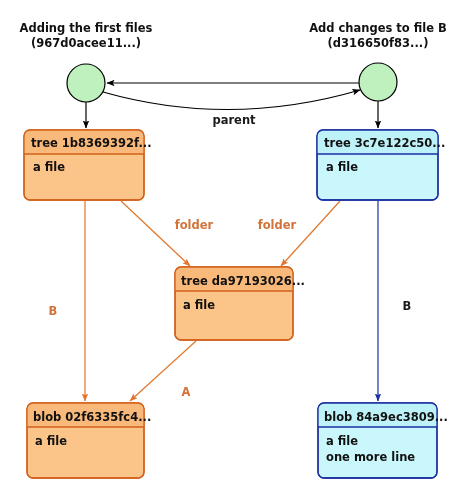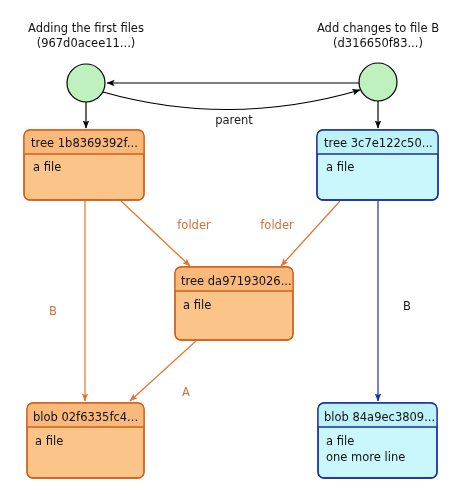--- a/index.html
+++ b/index.html
@@ -10,20 +10,21 @@
   body {
     width: 464px;
     height: 494px;
     font-family: "DejaVu Sans", sans-serif;
     overflow: hidden;
   }
   #diagram-root {
     position: relative;
     width: 464px;
     height: 494px;
+    font-weight: bold;
   }
   svg.canvas {
     position: absolute;
     top: 0;
     left: 0;
     width: 464px;
     height: 494px;
   }
   text {
     font-family: "DejaVu Sans", sans-serif;

